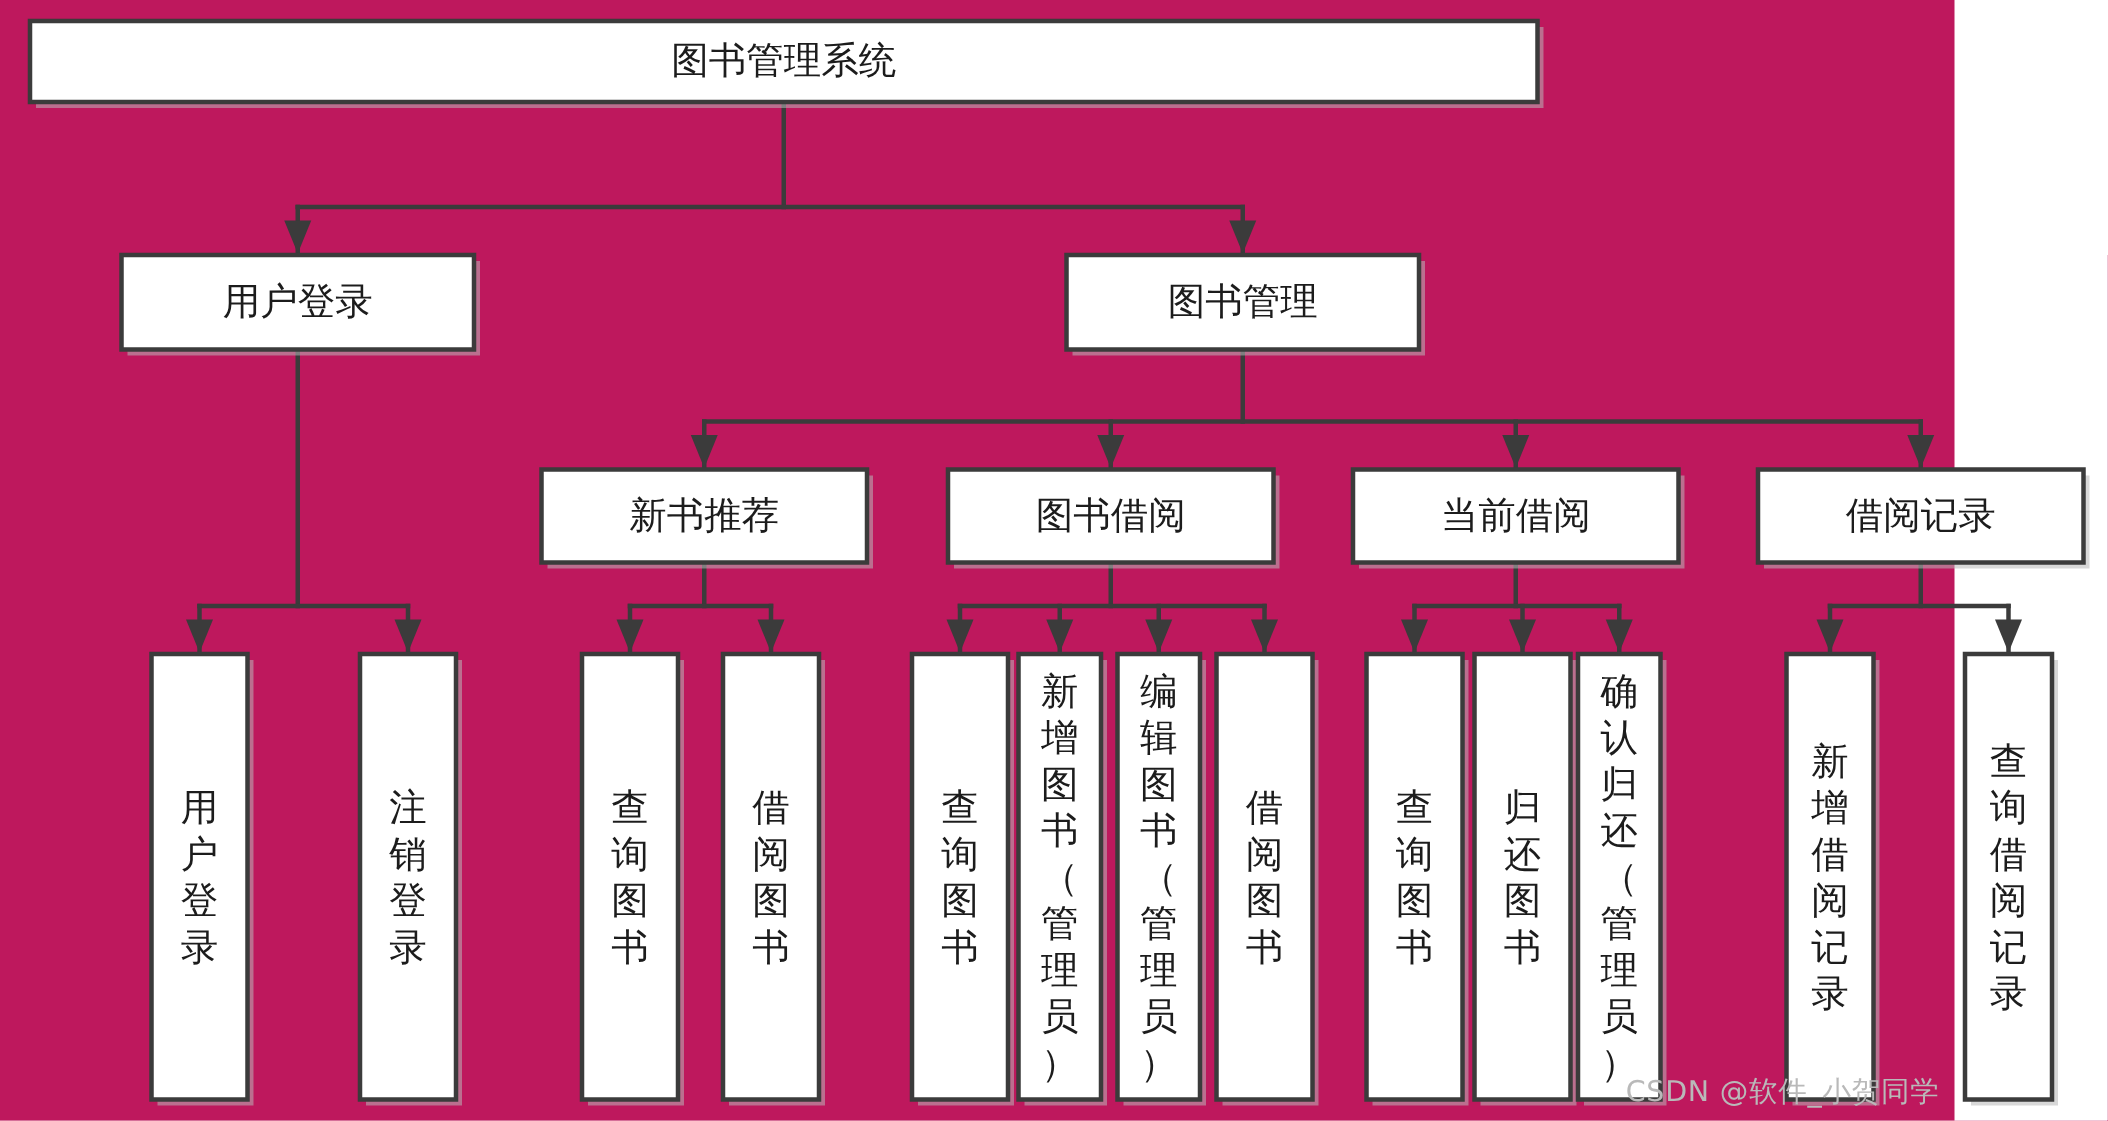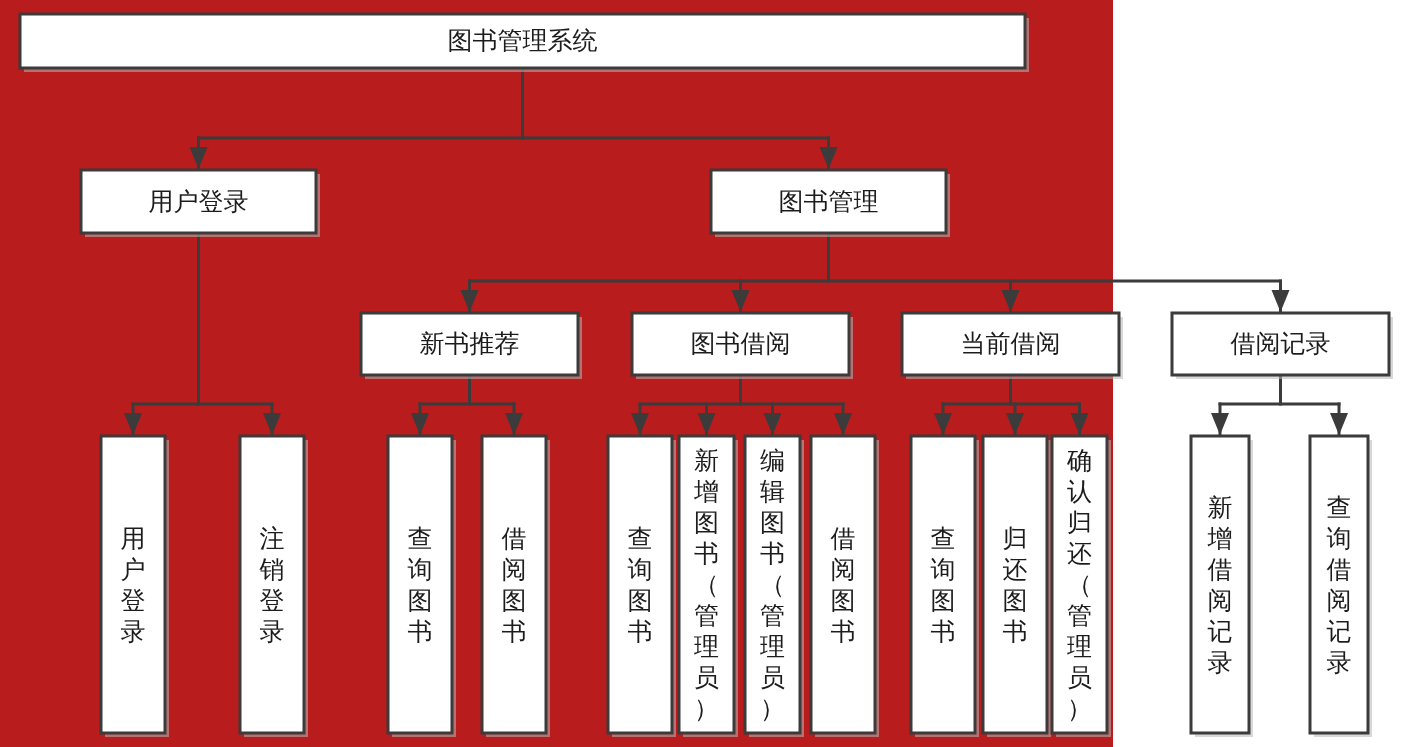--- a/index.html
+++ b/index.html
@@ -1,21 +1,21 @@
 <!DOCTYPE html>
 <html><head>
 <meta charset="utf-8">
 <title>图书管理系统功能结构图</title>
 <style>
   html,body{margin:0;padding:0;background:#ffffff;}
   body{
     font-family:"Liberation Sans","DejaVu Sans",sans-serif;
     width:1405px;height:747px;overflow:hidden;position:relative;
   }
-  #diagram-root{position:relative;width:1113px;height:747px;background:#b91c1c;}
+  #diagram-root{position:relative;width:1303px;height:747px;background:#be185d;}
   svg#tree{position:absolute;inset:0;width:1405px;height:747px;display:block;}
 
   .node-box{
     fill:#ffffff;
     stroke:#3b3b3b;
     stroke-width:3;
   }
   .node-shadow{
     fill:#b8b8b8;
     opacity:.55;
@@ -225,14 +225,15 @@
           <text x="1220" class="leaf-label"><tspan x="1220" y="515.68">新</tspan><tspan x="1220" y="546.68">增</tspan><tspan x="1220" y="577.68">借</tspan><tspan x="1220" y="608.68">阅</tspan><tspan x="1220" y="639.68">记</tspan><tspan x="1220" y="670.68">录</tspan></text>
         </g>
         <g>
           <rect x="1314" y="440" width="58" height="297" class="node-shadow"></rect>
           <rect x="1310" y="436" width="58" height="297" class="node-box"></rect>
           <text x="1339" class="leaf-label"><tspan x="1339" y="515.68">查</tspan><tspan x="1339" y="546.68">询</tspan><tspan x="1339" y="577.68">借</tspan><tspan x="1339" y="608.68">阅</tspan><tspan x="1339" y="639.68">记</tspan><tspan x="1339" y="670.68">录</tspan></text>
         </g>
       </g>
   </svg>
 
+  <div class="watermark">CSDN @软件_小贺同学</div>
 
 </div>
 
 </body></html>

